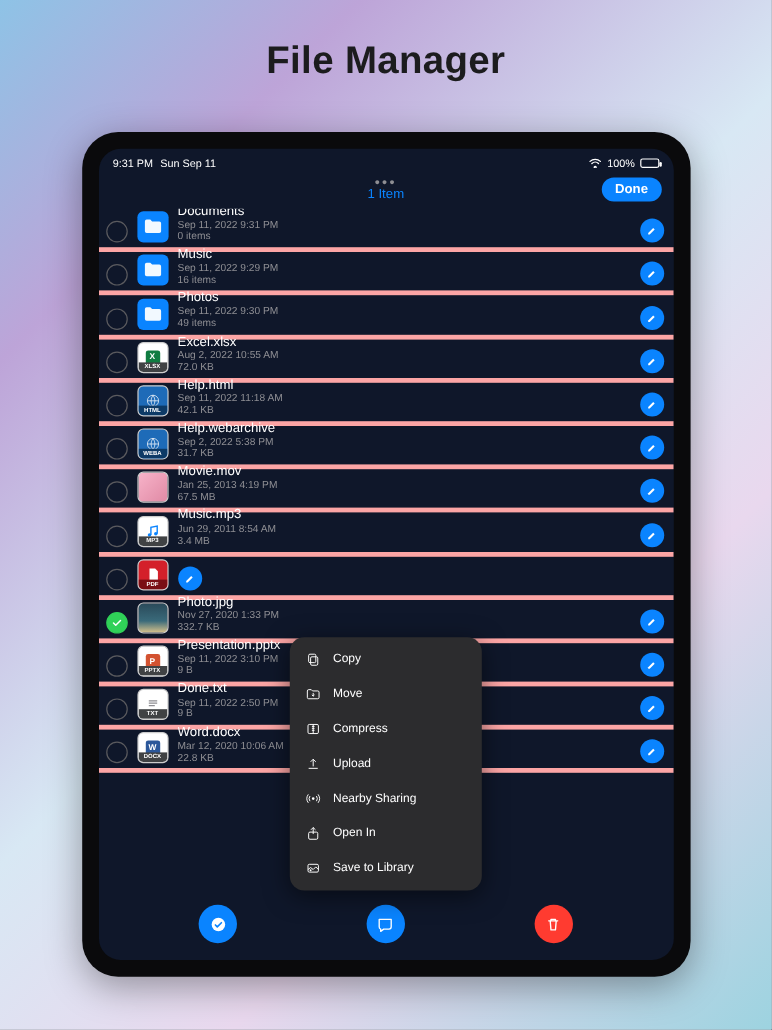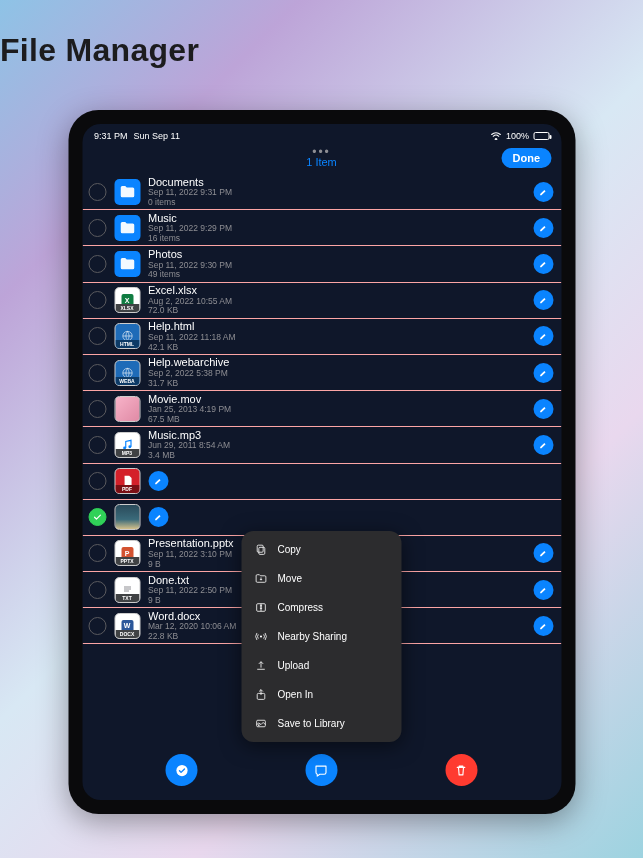--- a/index.html
+++ b/index.html
@@ -1,33 +1,33 @@
 <!DOCTYPE html>
 <html><head>
 <meta charset="utf-8">
 <style>
   * { margin: 0; padding: 0; box-sizing: border-box; font-family: -apple-system, BlinkMacSystemFont, "Segoe UI", Helvetica, Arial, sans-serif; -webkit-font-smoothing: antialiased; }
   body { width: 643px; height: 858px; overflow: hidden; background: linear-gradient(135deg, #8ec3e6 0%, #bda4d8 20%, #d8e8f4 48%, #e9d8ee 70%, #9dd3e0 100%); position: relative; }
-  .page-title { font-size: 32px; font-weight: 700; color: #1c1c1e; padding-top: 32px; letter-spacing: 0.3px; }
+  .page-title { text-align: center; font-size: 32px; font-weight: 700; color: #1c1c1e; padding-top: 32px; letter-spacing: 0.3px; }
   .ipad-frame { position: absolute; top: 110px; left: 50%; transform: translateX(-50%); width: 507px; height: 704px; background: #0a0a0c; border-radius: 30px; padding: 14px; box-shadow: 0 8px 30px rgba(0,0,0,0.35); }
   .screen { width: 100%; height: 100%; background: #0f172a; border-radius: 18px; overflow: hidden; display: flex; flex-direction: column; position: relative; }
   .status-bar { display: flex; justify-content: space-between; align-items: center; padding: 4px 12px 0 12px; font-size: 9px; color: #fff; height: 20px; }
   .status-left { display: flex; align-items: center; gap: 6px; }
   .status-right { display: flex; align-items: center; gap: 4px; }
   .batt { display: flex; align-items: center; gap: 2px; }
   .batt-outline { width: 16px; height: 8px; border: 1px solid #fff; border-radius: 2px; position: relative; }
   .batt-outline::after { content: ""; position: absolute; right: -3px; top: 2px; width: 2px; height: 4px; background: #fff; border-radius: 1px; }
   .batt-fill { background: #fff; height: 100%; border-radius: 1px; }
   .nav-bar { display: flex; align-items: center; justify-content: space-between; padding: 4px 10px 6px 10px; height: 30px; }
   .nav-center { position: absolute; left: 0; right: 0; display: flex; flex-direction: column; align-items: center; pointer-events: none; }
   .nav-dots { color: #8e8e93; font-size: 12px; letter-spacing: 2px; line-height: 8px; }
   .nav-count { color: #0a84ff; font-size: 11px; font-weight: 500; }
   .done-btn { background: #0a84ff; color: #fff; border: none; border-radius: 12px; padding: 4px 11px; font-size: 11px; font-weight: 600; cursor: pointer; z-index: 2; }
   .file-list { flex: 1; overflow: hidden; }
-  .row { display: flex; align-items: center; padding: 4px 8px 4px 6px; height: 36.2px; border-bottom: 1px solid #fca5a5; position: relative; }
+  .row { display: flex; align-items: flex-end; padding: 4px 8px 4px 6px; height: 36.2px; border-bottom: 4px solid #fca5a5; position: relative; }
   .chk { width: 18px; height: 18px; border-radius: 50%; border: 1.5px solid #5a5a5e; flex: 0 0 18px; margin-right: 8px; display: flex; align-items: center; justify-content: center; }
   .chk.selected { background: #30d158; border-color: #30d158; }
   .chk.selected svg { width: 10px; height: 10px; }
   .thumb { width: 26px; height: 26px; border-radius: 5px; flex: 0 0 26px; margin-right: 8px; display: flex; flex-direction: column; align-items: center; justify-content: center; font-size: 5px; font-weight: 700; color: #fff; overflow: hidden; }
   .thumb.folder { background: #0a84ff; }
   .thumb.doc { background: #fff; border: 1px solid #ccc; position: relative; }
   .thumb .badge { position: absolute; bottom: 0; left: 0; right: 0; text-align: center; font-size: 5px; padding: 1px 0; }
   .meta { flex: 1; min-width: 0; display: flex; flex-direction: column; justify-content: center; line-height: 1.15; }
   .fname { color: #fff; font-size: 11px; font-weight: 500; white-space: nowrap; overflow: hidden; text-overflow: ellipsis; }
   .fsub { color: #8e8e93; font-size: 8.5px; }
@@ -239,20 +239,25 @@
             </svg>
           </div>
   </div>
         <div class="row">
     <div class="chk selected">
             <svg viewBox="0 0 24 24">
               <path d="M5 12.5l4.5 4.5L19 7.5" stroke="#fff" stroke-width="3" fill="none" stroke-linecap="round" stroke-linejoin="round"></path>
             </svg>
           </div>
     <div class="thumb doc" style="background:linear-gradient(180deg,#2a4a5a 0%,#3a6a7a 60%,#d4c08a 100%);position:relative"></div>
+    <div class="meta">
+      <span class="fname">Photo.jpg</span>
+      <span class="fsub">Nov 27, 2020 1:33 PM</span>
+      <span class="fsub">332.7 KB</span>
+    </div>
     <div class="edit-btn">
             <svg viewBox="0 0 24 24">
               <path d="M4 17l10-10 3 3L7 20H4v-3z" fill="#fff"></path>
             </svg>
           </div>
   </div>
         <div class="row">
     <div class="chk "></div>
     <div class="thumb doc" style="background:#ffffff;position:relative">
             <div style="width:12px;height:12px;background:#d35230;color:#fff;font-size:7px;font-weight:700;display:flex;align-items:center;justify-content:center;border-radius:2px">P</div>
@@ -331,33 +336,33 @@
             <svg viewBox="0 0 24 24">
               <rect x="4" y="5" width="16" height="14" rx="2"></rect>
               <path d="M12 5v14M10 8h4M10 11h4M10 14h4"></path>
             </svg>
           </span>
           <span>Compress</span>
         </div>
         <div class="menu-item">
           <span class="mi-icon">
             <svg viewBox="0 0 24 24">
+              <path d="M12 16V5m0 0L8 9m4-4l4 4M5 19h14"></path>
+            </svg>
+          </span>
+          <span>Upload</span>
+        </div>
+        <div class="menu-item">
+          <span class="mi-icon">
+            <svg viewBox="0 0 24 24">
               <circle cx="12" cy="12" r="2" fill="#fff" stroke="none"></circle>
               <path d="M7 8a7 7 0 0 0 0 8M17 8a7 7 0 0 1 0 8M4.5 5.5a11 11 0 0 0 0 13M19.5 5.5a11 11 0 0 1 0 13"></path>
             </svg>
           </span>
           <span>Nearby Sharing</span>
-        </div>
-        <div class="menu-item">
-          <span class="mi-icon">
-            <svg viewBox="0 0 24 24">
-              <path d="M12 16V5m0 0L8 9m4-4l4 4M5 19h14"></path>
-            </svg>
-          </span>
-          <span>Upload</span>
         </div>
         <div class="menu-item">
           <span class="mi-icon">
             <svg viewBox="0 0 24 24">
               <path d="M12 3v10m0-10L8.5 6.5M12 3l3.5 3.5"></path>
               <rect x="5" y="10" width="14" height="11" rx="2"></rect>
             </svg>
           </span>
           <span>Open In</span>
         </div>

